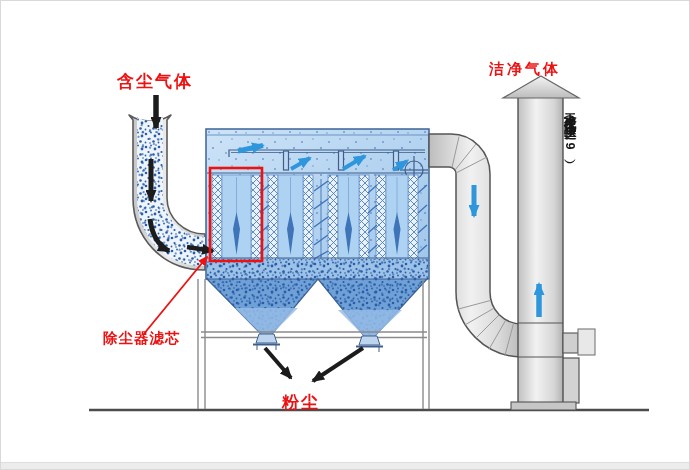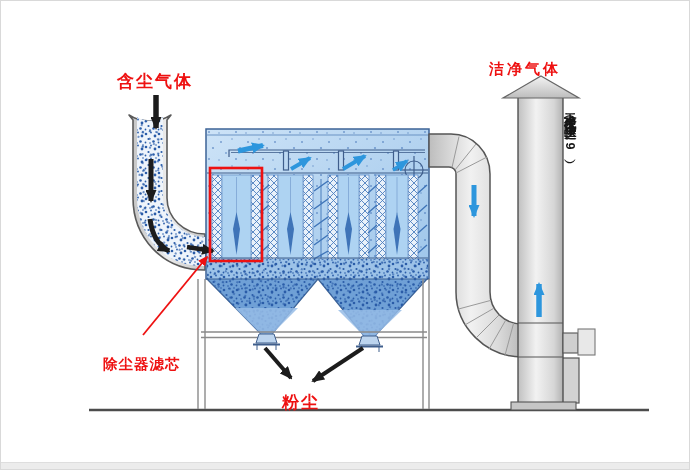--- a/index.html
+++ b/index.html
@@ -7,21 +7,21 @@
     position:relative;width:690px;height:470px;box-sizing:border-box;
     background:#ffffff;border:1px solid #d9d9d9;overflow:hidden;
     font-family:"Liberation Sans","DejaVu Sans",sans-serif;
   }
   .stage svg{position:absolute;left:0;top:0;}
   .lbl{position:absolute;font-weight:bold;line-height:1.05;white-space:nowrap;}
   .red{color:#ee1111;}
   .lbl-dusty{left:116px;top:72px;font-size:17px;letter-spacing:2px;}
   .lbl-clean{left:488px;top:60px;font-size:15px;letter-spacing:3px;}
   .lbl-dust{left:281px;top:381px;font-size:17px;letter-spacing:2px;margin-top:12px;}
-  .lbl-filter{left:102px;top:330px;font-size:14.5px;letter-spacing:1px;margin-top:26px;}
+  .lbl-filter{left:102px;top:330px;font-size:14.5px;letter-spacing:1px;}
   .lbl-stacknote{
     left:562px;top:102px;height:195px;color:#161616;font-size:12.5px;
     font-weight:bold;letter-spacing:2px;
     writing-mode:vertical-rl;text-orientation:mixed;
   }
   .bottom-strip{position:absolute;left:0;right:0;bottom:0;height:6px;background:#ececec;border-top:1px solid #dedede;}
 </style>
 </head>
 <body>
 

